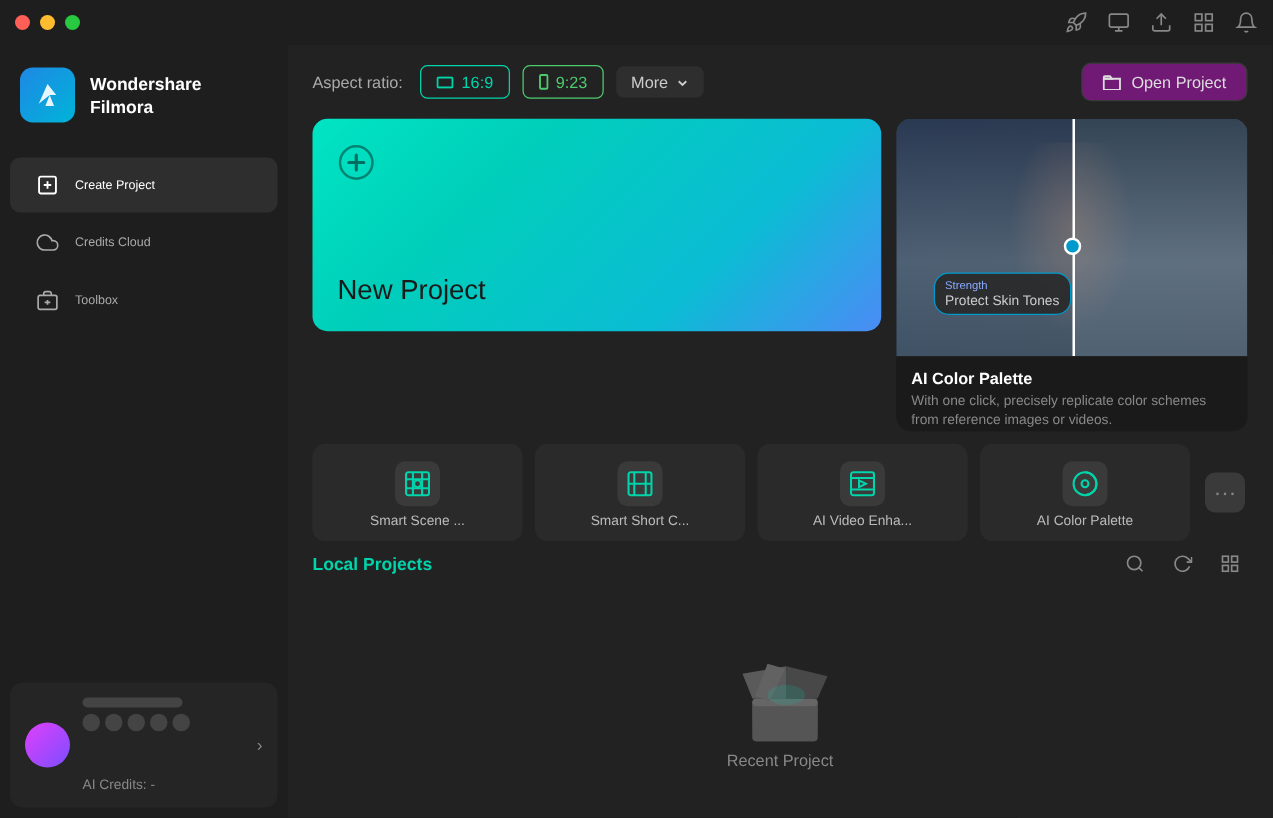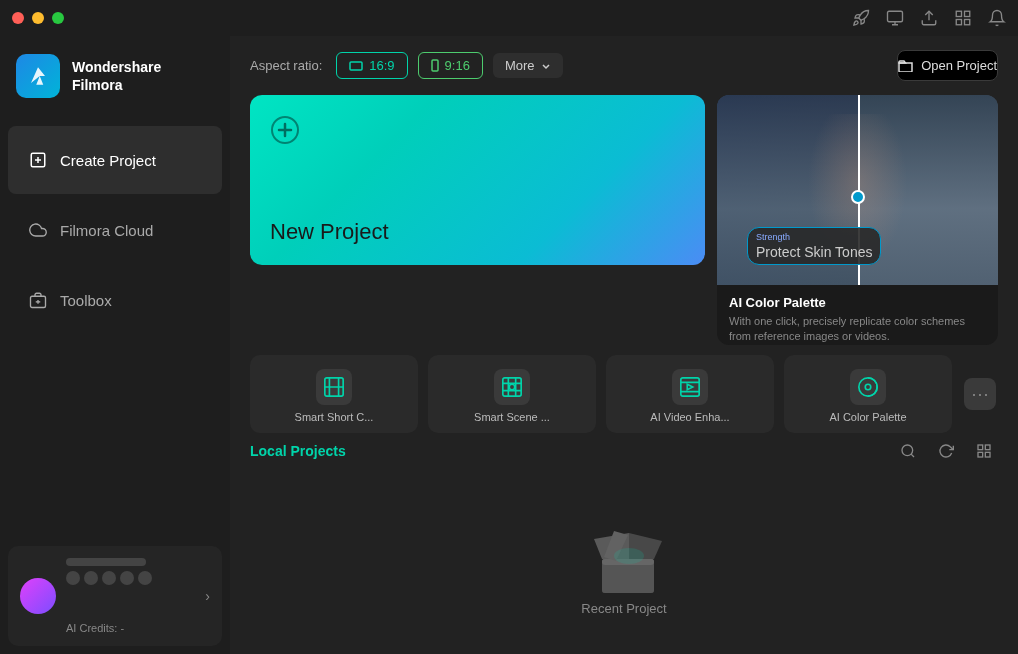--- a/index.html
+++ b/index.html
@@ -80,22 +80,22 @@
       line-height: 1.3;
     }
     .sidebar-nav {
       flex: 1;
       padding: 8px 0;
     }
     .nav-item {
       display: flex;
       align-items: center;
       gap: 12px;
-      padding: 24px 20px;
-      font-size: 15px;
+      padding: 12px 20px;
+      font-size: 10px;
       color: #aaa;
       cursor: pointer;
       border-radius: 8px;
       margin: 2px 8px;
       position: relative;
     }
     .nav-item.active {
       background: #2e2e2e;
       color: #fff;
     }
@@ -211,23 +211,23 @@
       color: #ccc;
       background: #2e2e2e;
       cursor: pointer;
       border: none;
     }
     .open-project-btn {
       margin-left: auto;
       display: flex;
       align-items: center;
       gap: 8px;
-      padding: 7px 0;
+      padding: 7px 16px;
       border-radius: 8px;
-      background: #000000;
+      background: #701a75;
       color: #ddd;
       font-size: 13px;
       cursor: pointer;
       border: 1px solid #3a3a3a;
     }
 
     
     .hero-area {
       display: flex;
       gap: 12px;
@@ -290,21 +290,21 @@
       position: absolute;
       width: 14px; height: 14px;
       border-radius: 50%;
       border: 2px solid white;
       background: #0099cc;
       left: calc(50% - 7px);
       top: 50%;
     }
     .skin-ui-box {
       position: absolute;
-      bottom: 20px;
+      bottom: 33px;
       left: 30px;
       background: rgba(40,40,40,0.9);
       border-radius: 12px;
       padding: 4px 8px;
       font-size: 10px;
       color: #aef;
       border: 1px solid #0099cc;
     }
     .feature-info {
       padding: 10px 12px;
@@ -458,21 +458,21 @@
           </svg>
         </span>
         <span>Create Project</span>
       </div>
       <div class="nav-item">
         <span class="nav-icon">
           <svg width="18" height="18" viewBox="0 0 24 24" fill="none" stroke="#aaa" stroke-width="1.8">
             <path d="M18 10h-1.26A8 8 0 1 0 9 20h9a5 5 0 0 0 0-10z"></path>
           </svg>
         </span>
-        <span>Filmora Cloud</span>
+        <span>Credits Cloud</span>
       </div>
       <div class="nav-item">
         <span class="nav-icon">
           <svg width="18" height="18" viewBox="0 0 24 24" fill="none" stroke="#aaa" stroke-width="1.8">
             <rect x="2" y="7" width="20" height="15" rx="2"></rect>
             <path d="M16 7V5a2 2 0 0 0-2-2h-4a2 2 0 0 0-2 2v2"></path>
             <line x1="12" y1="12" x2="12" y2="17"></line>
             <line x1="9" y1="14.5" x2="15" y2="14.5"></line>
           </svg>
         </span>
@@ -504,21 +504,21 @@
       <button class="aspect-btn active-16">
         <svg width="14" height="10" viewBox="0 0 14 10" fill="none">
           <rect x="1" y="1" width="12" height="8" rx="1" stroke="#00d4aa" stroke-width="1.5"></rect>
         </svg>
         <span>16:9</span>
       </button>
       <button class="aspect-btn active-9">
         <svg width="8" height="13" viewBox="0 0 8 13" fill="none">
           <rect x="1" y="1" width="6" height="11" rx="1" stroke="#4dcc6e" stroke-width="1.5"></rect>
         </svg>
-        <span>9:16</span>
+        <span>9:23</span>
       </button>
       <button class="more-btn">
         <span>More</span>
         <svg width="10" height="10" viewBox="0 0 10 10" fill="none">
           <path d="M2 4l3 3 3-3" stroke="#ccc" stroke-width="1.5"></path>
         </svg>
       </button>
       <button class="open-project-btn">
         <svg width="15" height="13" viewBox="0 0 15 13" fill="none" stroke="#ddd" stroke-width="1.5">
           <path d="M1 4h13v8a1 1 0 0 1-1 1H2a1 1 0 0 1-1-1V4z"></path>
@@ -547,51 +547,51 @@
 
             <div style="position:absolute;left:0;top:0;width:50%;height:100%;background:linear-gradient(180deg,#2a3850 0%,#556677 60%,#445566 100%);opacity:0.85;"></div>
 
             <div style="position:absolute;right:0;top:0;width:50%;height:100%;background:linear-gradient(180deg,#334455 0%,#667788 60%,#556677 100%);opacity:0.85;"></div>
 
             <div style="position:absolute;top:10%;left:25%;width:50%;height:90%;background:radial-gradient(ellipse 50% 70% at 50% 40%, rgba(180,140,120,0.35) 0%, transparent 70%);"></div>
             <div class="split-line"></div>
             <div class="split-circle"></div>
             <div class="skin-ui-box">
               <div style="font-size:9px;color:#88aaff;margin-bottom:2px;">Strength</div>
-              <div style="font-size:14px;color:#ccc;">Protect Skin Tones</div>
+              <div style="font-size:11px;color:#ccc;">Protect Skin Tones</div>
             </div>
           </div>
         </div>
         <div class="feature-info">
           <div class="feature-title">AI Color Palette</div>
           <div class="feature-desc">With one click, precisely replicate color schemes from reference images or videos.</div>
 
         </div>
       </div>
     </div>
 
     <div style="display:flex; align-items:center; padding: 10px 20px 0; gap:10px;">
-      <div class="ai-tool-card">
-        <div class="ai-tool-icon">
-          <svg width="22" height="22" viewBox="0 0 24 24" fill="none" stroke="#00d4aa" stroke-width="1.8">
-            <rect x="2" y="2" width="20" height="20" rx="2"></rect>
-            <path d="M7 2v20M17 2v20M2 12h20"></path>
-          </svg>
-        </div>
-        <div class="ai-tool-label">Smart Short C...</div>
-      </div>
       <div class="ai-tool-card">
         <div class="ai-tool-icon">
           <svg width="22" height="22" viewBox="0 0 24 24" fill="none" stroke="#00d4aa" stroke-width="1.8">
             <circle cx="12" cy="12" r="3"></circle>
             <rect x="2" y="2" width="20" height="20" rx="2"></rect>
             <path d="M8 2v20M16 2v20M2 8h20M2 16h20"></path>
           </svg>
         </div>
         <div class="ai-tool-label">Smart Scene ...</div>
+      </div>
+      <div class="ai-tool-card">
+        <div class="ai-tool-icon">
+          <svg width="22" height="22" viewBox="0 0 24 24" fill="none" stroke="#00d4aa" stroke-width="1.8">
+            <rect x="2" y="2" width="20" height="20" rx="2"></rect>
+            <path d="M7 2v20M17 2v20M2 12h20"></path>
+          </svg>
+        </div>
+        <div class="ai-tool-label">Smart Short C...</div>
       </div>
       <div class="ai-tool-card">
         <div class="ai-tool-icon">
           <svg width="22" height="22" viewBox="0 0 24 24" fill="none" stroke="#00d4aa" stroke-width="1.8">
             <rect x="2" y="2" width="20" height="20" rx="2"></rect>
             <path d="M9 9l6 3-6 3V9z"></path>
             <path d="M2 7h20M2 17h20"></path>
           </svg>
         </div>
         <div class="ai-tool-label">AI Video Enha...</div>

